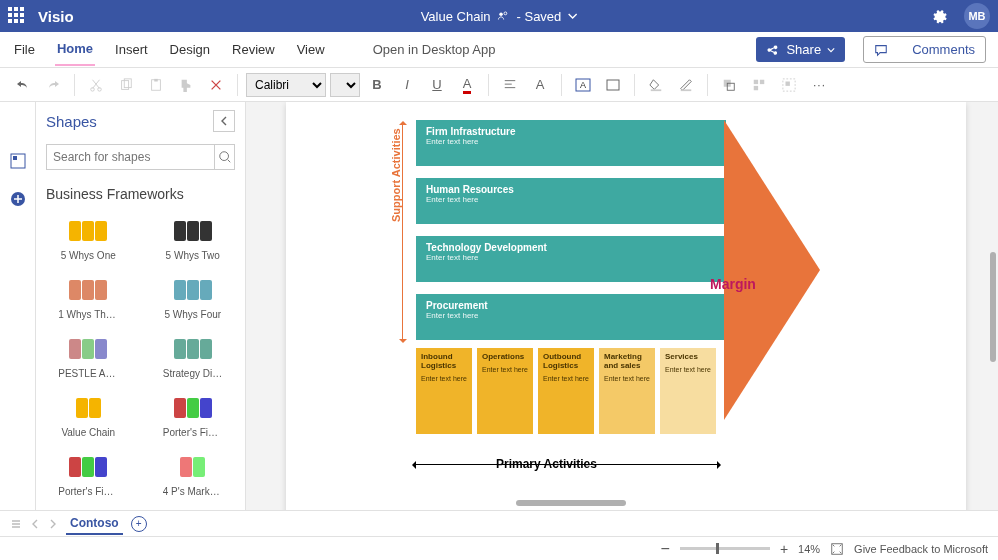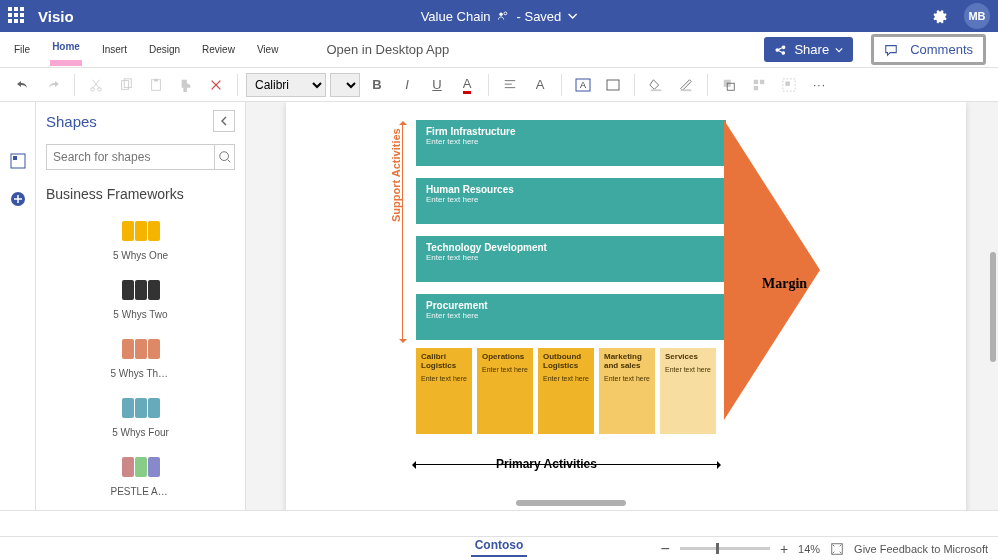--- a/index.html
+++ b/index.html
@@ -10,25 +10,25 @@
 .waffle { width: 18px; height: 18px; display: grid; grid-template-columns: repeat(3,4px); grid-template-rows: repeat(3,4px); gap: 2px; margin-right: 12px; cursor: pointer;}
 .waffle span { background: #fff; }
 .app-name { font-weight: 600; font-size: 15px; }
 .title-center { position: absolute; left: 50%; transform: translateX(-50%); display: flex; align-items: center; gap: 6px; font-size: 13px;}
 .title-right { margin-left: auto; display: flex; align-items: center; gap: 17px; }
 .gear-icon svg { width: 16px; height: 16px; fill: #fff; }
 .avatar { width: 26px; height: 26px; border-radius: 50%; background: #5a75bc; display: flex; align-items: center; justify-content: center; font-size: 11px; font-weight: 600; }
 
 
 .ribbon-row { display: flex; align-items: center; height: 36px; border-bottom: 1px solid #e1e1e1; padding: 0 12px; gap: 18px; }
-.tab { color: #333; font-size: 10px; cursor: pointer; padding: 8px 2px; }
-.tab.active { border-bottom: 6px solid #f9a8d4; color: #3955a3; font-weight: 600; }
+.tab { color: #333; font-size: 13px; cursor: pointer; padding: 8px 2px; }
+.tab.active { border-bottom: 2px solid #f9a8d4; color: #3955a3; font-weight: 600; }
 .open-desktop { margin-left: 28px; color: #555; }
 .share-btn { margin-left: auto; background: #3955a3; color: #fff; padding: 5px 10px; border-radius: 3px; display: flex; align-items: center; gap: 6px; font-size: 13px; cursor: pointer;}
-.comments-btn { border: 3px solid #a3a3a3; padding: 5px 10px; border-radius: 3px; display: flex; align-items: center; gap: 12px; color: #3955a3; cursor: pointer;}
+.comments-btn { border: 1px solid #a3a3a3; padding: 5px 10px; border-radius: 3px; display: flex; align-items: center; gap: 24px; color: #3955a3; cursor: pointer;}
 
 
 .toolbar { display: flex; align-items: center; height: 34px; border-bottom: 1px solid #e1e1e1; padding: 0 10px; gap: 4px; color: #555;}
 .tool { width: 26px; height: 26px; display: flex; align-items: center; justify-content: center; cursor: pointer; border-radius: 2px; color:#666;}
 .sep { width: 1px; height: 22px; background: #e1e1e1; margin: 0 4px; }
 .font-select { border: 1px solid #ccc; height: 24px; font-size: 12px; padding: 0 4px; }
 .font-name { width: 80px; }
 .font-size { width: 30px; }
 
 
@@ -36,59 +36,59 @@
 .leftrail { width: 36px; border-right: 1px solid #e1e1e1; display: flex; flex-direction: column; align-items: center; padding-top: 50px; gap: 20px;}
 .leftrail .ic { width: 18px; height: 18px; cursor: pointer; display:flex; align-items:center; justify-content:center;}
 
 .shapes-panel { width: 210px; border-right: 1px solid #e1e1e1; display: flex; flex-direction: column; }
 .shapes-head { display: flex; align-items: center; justify-content: space-between; padding: 8px 10px; font-size: 15px; color: #3955a3;}
 .collapse-btn { border: 1px solid #ccc; width: 22px; height: 22px; display: flex; align-items: center; justify-content: center; cursor: pointer;}
 .search-row { padding: 4px 10px 8px; display: flex; }
 .search-input { flex: 1; border: 1px solid #ccc; height: 26px; padding: 0 6px; font-size: 12px; }
 .search-btn { width: 28px; border: 1px solid #ccc; border-left: none; display:flex; align-items:center; justify-content:center; cursor:pointer;}
 .stencil-title { padding: 8px 10px; font-size: 14px; color: #444; }
-.shape-grid { display: grid; grid-template-columns: repeat(1,1fr); gap: 2px 16px; padding: 0 8px; overflow-y: auto;}
+.shape-grid { display: grid; grid-template-columns: repeat(2,1fr); gap: 2px 16px; padding: 0 8px; overflow-y: auto;}
 .shape-cell { display: flex; flex-direction: column; align-items: center; padding: 6px 2px; cursor: pointer;}
 .shape-thumb { width: 44px; height: 30px; display:flex; align-items:center; justify-content:center; gap:1px;}
 .shape-label { font-size: 10px; color: #555; text-align: center; white-space: nowrap; overflow: hidden; text-overflow: ellipsis; width: 60px; margin-top:4px;}
 
 
 .canvas { flex: 1; background: #f3f3f3; position: relative; overflow: auto;}
 .page { position: absolute; left: 40px; top: 0px; width: 680px; height: 500px; background: #fff; box-shadow: 0 2px 6px rgba(0,0,0,0.15);}
 
 .support-label { position: absolute; left: 104px; top: 120px; transform: rotate(-90deg); transform-origin: left top; font-size: 11px; font-weight: 700; color: #e8743b; white-space: nowrap;}
 .support-arrow { position:absolute; left:116px; top:20px; width:2px; height:220px; border-left:1px solid #e8743b;}
 .support-arrow:before{content:"";position:absolute;top:-5px;left:-4px;border:4px solid transparent;border-bottom-color:#e8743b;}
 .support-arrow:after{content:"";position:absolute;bottom:-5px;left:-4px;border:4px solid transparent;border-top-color:#e8743b;}
 
 .support-block { position: absolute; left: 130px; width: 310px; height: 46px; background: #3ea9a1; color: #fff; padding: 6px 10px; }
 .sb-title { font-size: 10px; font-weight: 700; }
 .sb-sub { font-size: 8px; opacity: 0.9;}
 
 .margin-arrow { position: absolute; left: 438px; top: 18px; width: 0; height: 0; border-top: 150px solid transparent; border-bottom: 150px solid transparent; border-left: 96px solid #e8743b; }
-.margin-label { position: absolute; left: 476px; top: 174px; color: #000000; font-weight: 700; font-size: 14px; font-family: Liberation Serif, serif;}
+.margin-label { position: absolute; left: 424px; top: 174px; color: #be185d; font-weight: 700; font-size: 14px;}
 
 .primary-row { position: absolute; left: 130px; top: 246px; display: flex; gap: 5px;}
 .prim-block { width: 56px; height: 86px; background: #f0b429; color: #4a3500; padding: 5px 5px; }
 .prim-block:nth-child(4){ background:#f4c967;}
 .prim-block:nth-child(5){ background:#f7dda0;}
 .pb-title { font-size: 8px; font-weight: 700; line-height:1.1;}
 .pb-sub { font-size: 7px; margin-top:4px; line-height:1.1;}
 
 .primary-label { position: absolute; left: 210px; top: 355px; font-size: 12px; font-weight: 700;}
 .prim-arrow-line { position:absolute; left:128px; top:362px; width:305px; height:1px; border-top:1px solid #000;}
 .prim-arrow-line:before{content:"";position:absolute;left:-6px;top:-4px;border:4px solid transparent;border-right-color:#000;}
 .prim-arrow-line:after{content:"";position:absolute;right:-6px;top:-4px;border:4px solid transparent;border-left-color:#000;}
 
 .hscroll-thumb{position:absolute;left:270px;bottom:4px;width:110px;height:6px;background:#b0b0b0;border-radius:3px;}
 .vscroll{position:absolute;right:2px;top:0;bottom:0;width:8px;}
 .vscroll-thumb{position:absolute;right:0;top:150px;width:6px;height:110px;background:#b0b0b0;border-radius:3px;}
 
 
-.tabstrip { height: 26px; border-top: 1px solid #e1e1e1; display: flex; align-items: center; padding: 0 10px; gap: 8px; font-size: 12px; color:#666;flex-direction:column;}
+.tabstrip { height: 26px; border-top: 1px solid #e1e1e1; display: flex; align-items: center; padding: 0 10px; gap: 8px; font-size: 12px; color:#666;}
 .sheet-tab { color: #3955a3; font-weight: 600; border-bottom: 2px solid #3955a3; padding:3px 4px;}
 .add-page{ width:16px;height:16px;border:1px solid #3955a3;border-radius:50%;display:flex;align-items:center;justify-content:center;color:#3955a3;font-size:10px;cursor:pointer;}
 
 
 .statusbar { height: 24px; border-top: 1px solid #e1e1e1; display: flex; align-items: center; padding: 0 10px; font-size: 11px; color: #555; gap: 10px;}
 .statusbar .spacer{flex:1;}
 .zoom-slider{width:90px;height:3px;background:#ccc;position:relative;}
 .zoom-slider .knob{position:absolute;left:40%;top:-4px;width:3px;height:11px;background:#666;}
 svg{display:block;}
 </style>
@@ -311,21 +311,21 @@
             <div style="width: 12px; height: 20px; background: rgb(51, 51, 51); border-radius: 2px;"></div>
           </div>
           <div class="shape-label">5 Whys Two</div>
         </div>
         <div class="shape-cell">
           <div class="shape-thumb">
             <div style="width: 12px; height: 20px; background: rgb(221, 136, 102); border-radius: 2px;"></div>
             <div style="width: 12px; height: 20px; background: rgb(221, 136, 102); border-radius: 2px;"></div>
             <div style="width: 12px; height: 20px; background: rgb(221, 136, 102); border-radius: 2px;"></div>
           </div>
-          <div class="shape-label">5 Whys Three</div>
+          <div class="shape-label">1 Whys Three</div>
         </div>
         <div class="shape-cell">
           <div class="shape-thumb">
             <div style="width: 12px; height: 20px; background: rgb(102, 170, 187); border-radius: 2px;"></div>
             <div style="width: 12px; height: 20px; background: rgb(102, 170, 187); border-radius: 2px;"></div>
             <div style="width: 12px; height: 20px; background: rgb(102, 170, 187); border-radius: 2px;"></div>
           </div>
           <div class="shape-label">5 Whys Four</div>
         </div>
         <div class="shape-cell">
@@ -405,21 +405,21 @@
       <div class="support-block" style="top:192px">
         <div class="sb-title">Procurement</div>
         <div class="sb-sub">Enter text here</div>
       </div>
 
       <div class="margin-arrow"></div>
       <div class="margin-label">Margin</div>
 
       <div class="primary-row">
         <div class="prim-block">
-          <div class="pb-title">Calibri Logistics</div>
+          <div class="pb-title">Inbound Logistics</div>
           <div class="pb-sub">Enter text here</div>
         </div>
         <div class="prim-block">
           <div class="pb-title">Operations</div>
           <div class="pb-sub">Enter text here</div>
         </div>
         <div class="prim-block">
           <div class="pb-title">Outbound Logistics</div>
           <div class="pb-sub">Enter text here</div>
         </div>

